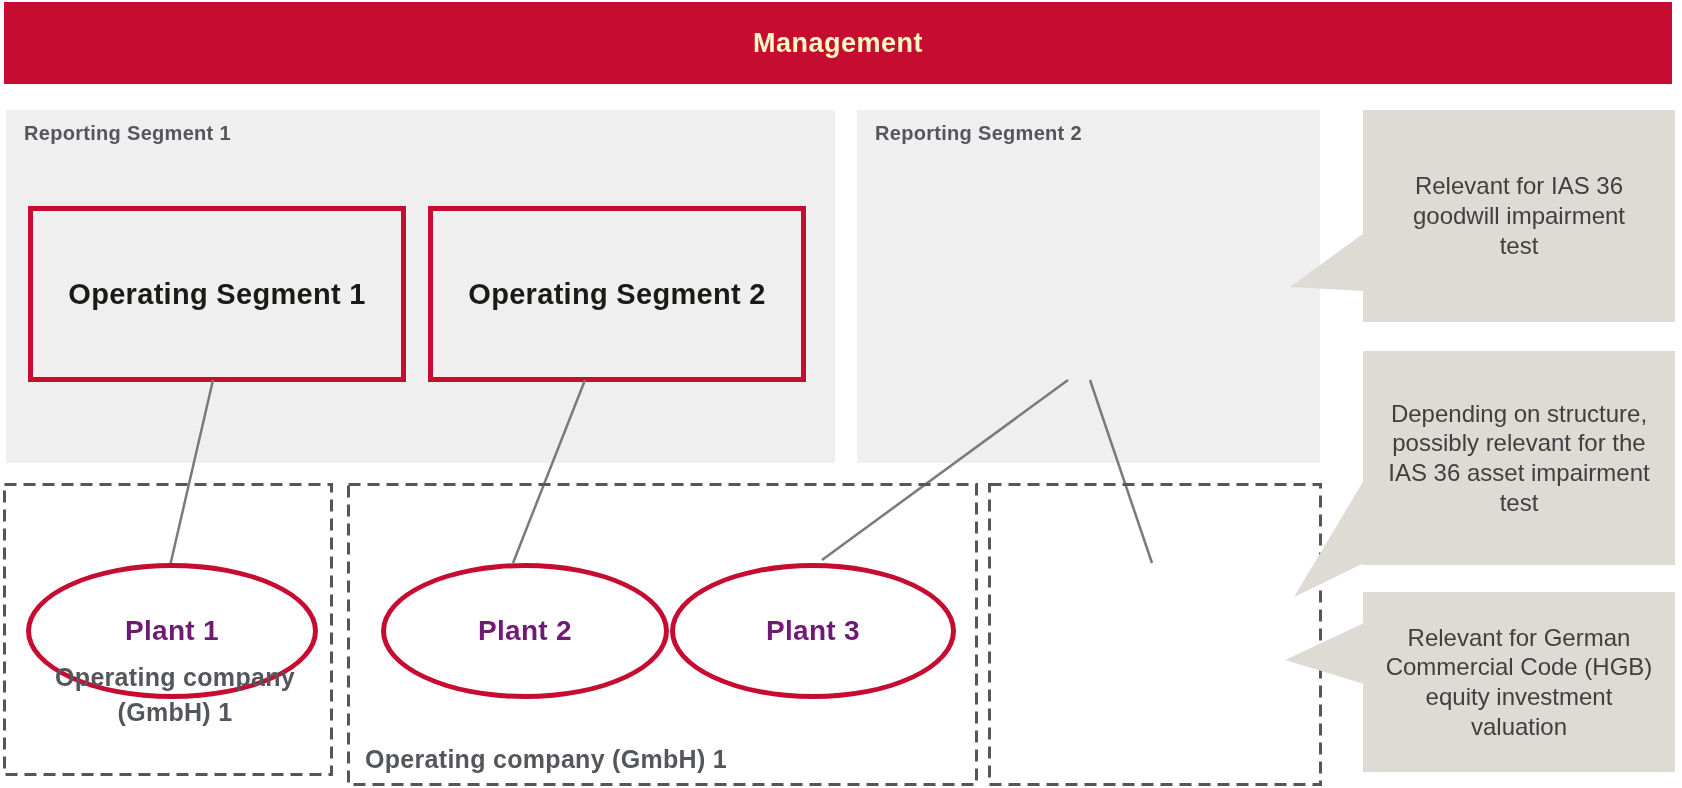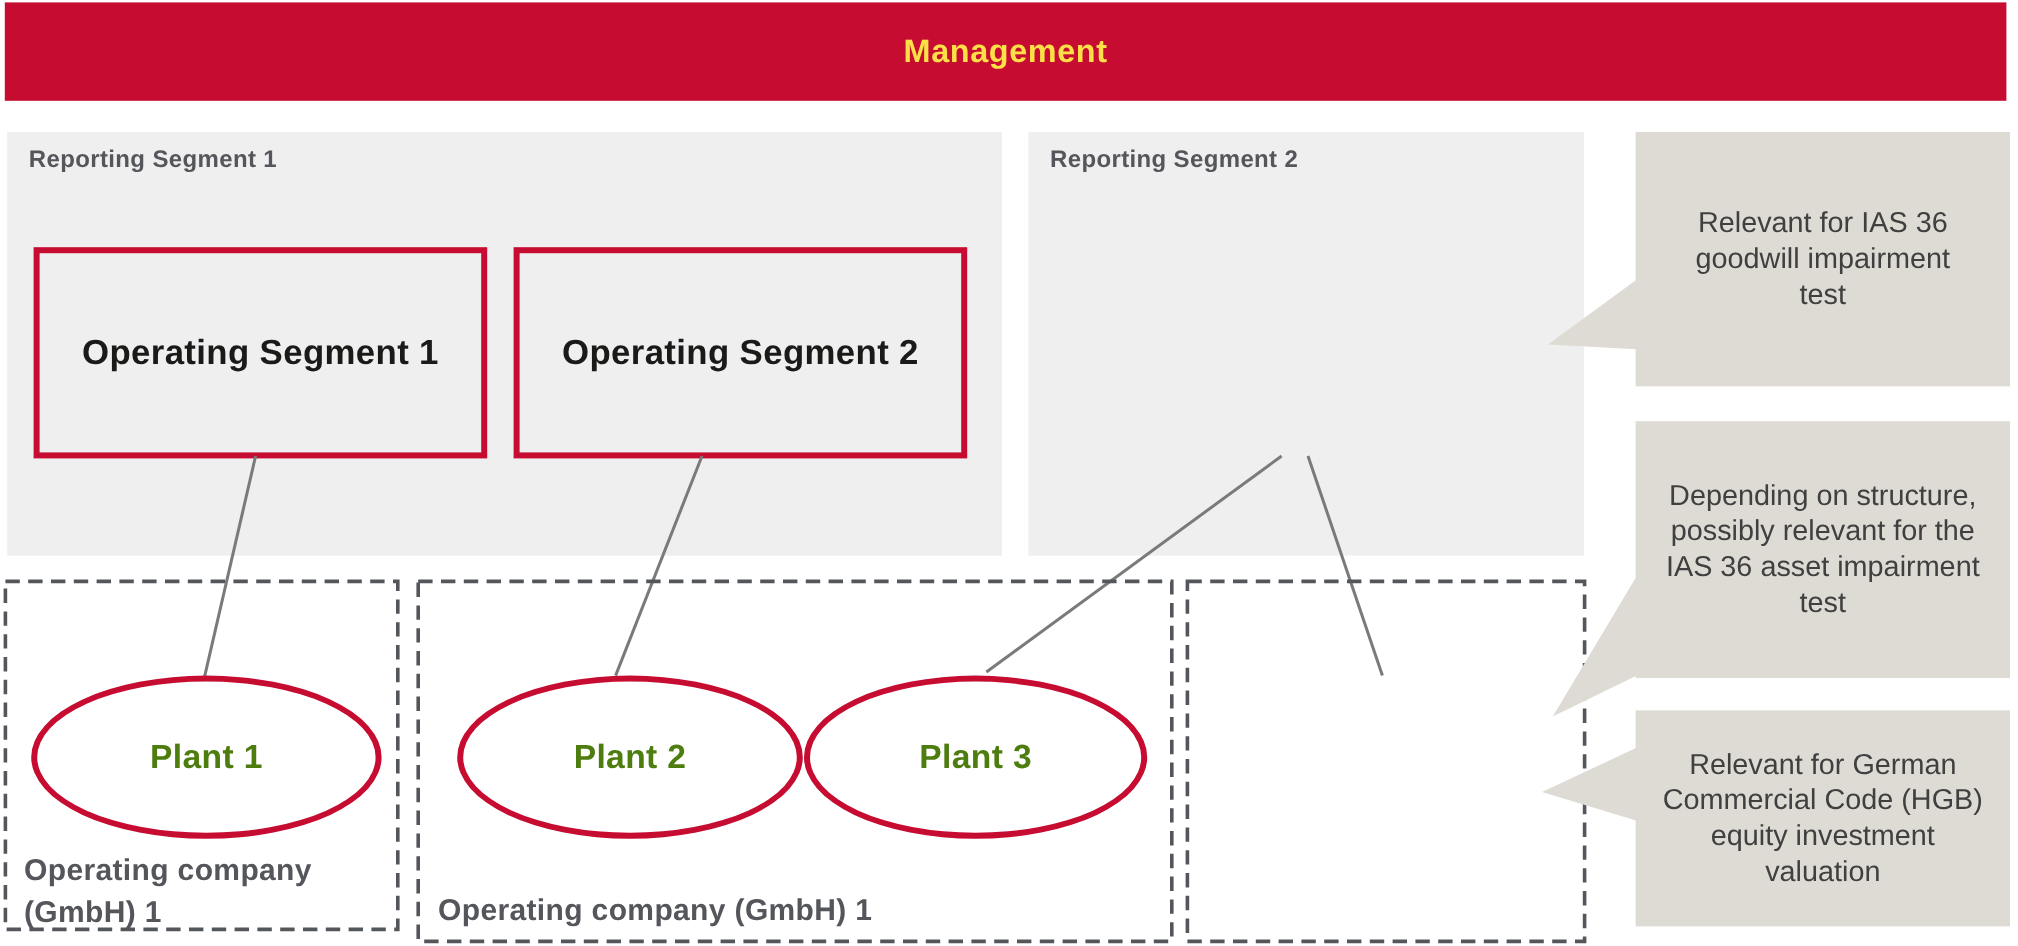--- a/index.html
+++ b/index.html
@@ -6,21 +6,21 @@
   .stage{
     position:relative;width:1682px;height:788px;overflow:hidden;background:#ffffff;
     font-family:"Liberation Sans","DejaVu Sans",sans-serif;
   }
   .abs{position:absolute;}
 
   
   .banner{
     left:4px;top:2px;width:1668px;height:82px;background:#C60C30;
     display:flex;align-items:center;justify-content:center;
-    color:#fde047;font-size:27px;font-weight:700;letter-spacing:0.5px;
+    color:#fef9c3;font-size:27px;font-weight:700;letter-spacing:0.5px;
   }
 
   
   .rs-panel{background:#F0EFEF;top:110px;height:353px;}
   .rs-panel .rs-label{
     position:absolute;left:18px;top:12px;
     color:#54565B;font-size:20px;font-weight:700;letter-spacing:0.3px;
   }
   #rs1{left:6px;width:829px;}
   #rs2{left:857px;width:463px;}
@@ -36,34 +36,34 @@
   #os2{left:428px;}
   #os3{left:900px;}
 
   
   .layer{left:0;top:0;width:1682px;height:788px;pointer-events:none;}
 
   
   .plant{
     box-sizing:border-box;border:5px solid #C60C30;border-radius:50%;
     background:#ffffff;display:flex;align-items:center;justify-content:center;
-    color:#4d7c0f;font-size:28px;font-weight:700;letter-spacing:0.3px;
+    color:#701a75;font-size:28px;font-weight:700;letter-spacing:0.3px;
     top:563px;height:136px;
   }
   #plant1{left:26px;width:292px;}
   #plant2{left:381px;width:288px;}
   #plant3{left:670px;width:286px;}
   #plant4{left:1012px;width:290px;}
 
   
   .oc-label{
     color:#54565B;font-size:25px;font-weight:700;letter-spacing:0.3px;
     line-height:1.4;white-space:pre-line;
   }
-  #oc1{left:20px;top:708px;width:310px;}
+  #oc1{left:20px;top:660px;width:310px;text-align:center;}
   #oc2{left:365px;top:742px;width:600px;white-space:nowrap;}
 
   
   .callout{
     left:1363px;width:312px;background:#DEDBD4;box-sizing:border-box;
     display:flex;align-items:center;justify-content:center;text-align:center;
     color:#404040;font-size:24px;font-weight:400;line-height:1.24;
     white-space:pre-line;padding:8px 10px;
   }
   #callout1{top:110px;height:212px;}

